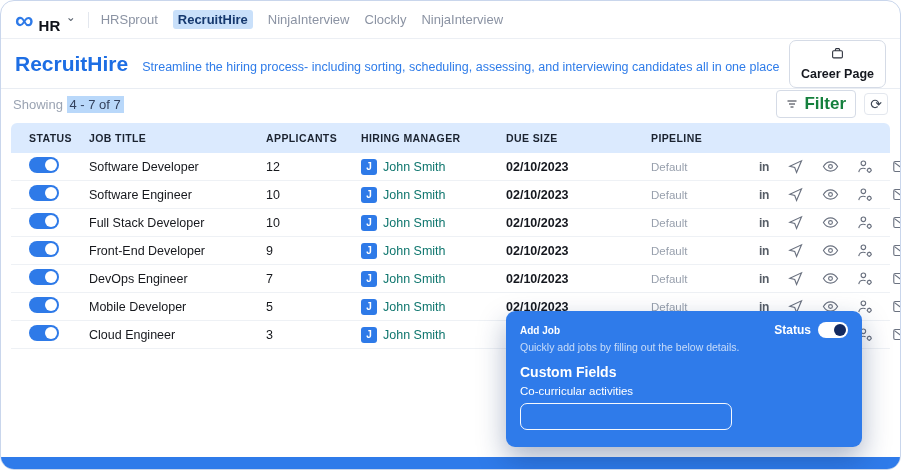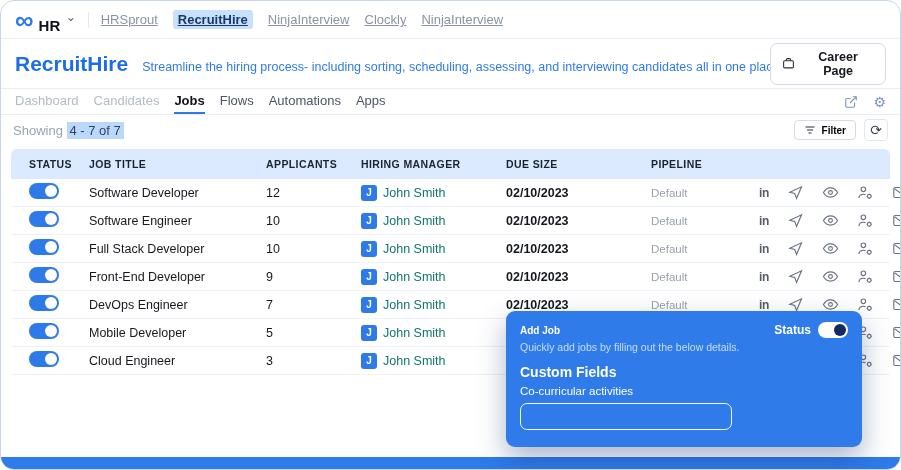--- a/index.html
+++ b/index.html
@@ -10,53 +10,53 @@
   }
   
   .topbar{ height:38px; display:flex; align-items:center; padding:0 14px; gap:12px;
            border-bottom:1px solid #eceff4; }
   .logo{ display:flex; align-items:center; gap:5px; }
   .logo .inf{ color:var(--accent); font-size:26px; font-weight:bold; line-height:20px; }
   .logo .hr{ font-size:15px; font-weight:800; color:#10131a; letter-spacing:.2px;margin-top:12px;}
   .logo .chev{ font-size:12px; color:#5b6470; margin-top:-6px; }
   .vdiv{ width:1px; height:16px; background:#e3e7ee; }
   .nav{ display:flex; align-items:center; gap:15px; }
-  .nav-item{ font-size:13px; color:#8b93a3; cursor:pointer; white-space:nowrap;text-decoration:underline; }
+  .nav-item{ font-size:13px; color:#8b93a3; cursor:pointer; white-space:nowrap; }
   .nav-item.active{ color:#15386e; font-weight:700; background:var(--nav-active-bg);
                     padding:2px 5px; border-radius:3px; }
   
   .pagehead{ height:50px; display:flex; align-items:center; justify-content:space-between;
              padding:0 14px; border-bottom:1px solid #e9edf3; }
   .ph-left{ display:flex; align-items:baseline; gap:14px; min-width:0;}
   .ph-title{ font-size:21px; font-weight:700; color:#1d6ee4; }
   .ph-sub{ font-size:12.5px; color:#2f7ce9; white-space:nowrap; }
   .career-btn{ display:flex; align-items:center; gap:7px; border:1px solid #d5dbe6;
                background:#fff; border-radius:7px; padding:6px 11px; font-size:12.5px;
-               color:#15181f; font-weight:600; cursor:pointer; font-family:inherit; }
+               color:#15181f; font-weight:600; cursor:pointer; font-family:inherit;flex-direction:column; }
   .career-btn svg{ stroke:#2a2f3a; }
   
   .tabsrow{ height:26px; display:flex; align-items:center; padding:0 14px; gap:15px;
             border-bottom:1px solid #e9edf3; }
   .tab{ font-size:13px; color:#4b5563; cursor:pointer; height:100%; display:flex;
         align-items:center; border-bottom:2px solid transparent; }
   .tab.muted{ color:#b4bbc7; }
   .tab.active{ color:#10131a; font-weight:700; border-bottom-color:var(--accent); }
   .tabsrow .spacer{ flex:1; }
   .mini-ic{ color:#7f97bd; cursor:pointer; display:flex; align-items:center; }
   .mini-ic svg{ stroke:#7f97bd; }
   .gear-glyph{ font-size:14px; line-height:1; color:#7f97bd; }
   
   .toolbar{ height:30px; display:flex; align-items:center; justify-content:space-between;
             padding:0 12px; }
   .showing{ font-size:13px; color:#9aa3b2; }
   .showing .range{ background:var(--highlight); color:#33415c; padding:1px 3px; }
   .tb-right{ display:flex; align-items:center; gap:8px; }
   .filter-btn{ display:flex; align-items:center; gap:6px; border:1px solid #d5dbe6;
-               background:#fff; border-radius:4px; padding:3px 9px; font-size:10px;
-               color:#000000; font-weight:600; cursor:pointer; font-family:inherit;}
+               background:#fff; border-radius:4px; padding:3px 9px; font-size:17px;
+               color:#15803d; font-weight:600; cursor:pointer; font-family:inherit;}
   .refresh-btn{ width:24px; height:22px; border:1px solid #e3e7ee; background:#fff;
                 border-radius:4px; color:#3d4654; font-size:14px; line-height:1;
                 cursor:pointer; display:flex; align-items:center; justify-content:center;
                 font-family:inherit;}
   
   .table{ margin:4px 10px 0; }
   .thead,.trow{ display:grid;
      grid-template-columns:78px 177px 95px 145px 145px 100px 1fr; align-items:center; }
   .thead{ background:var(--table-header-bg); height:30px; border-radius:6px 6px 0 0; }
   .hcell{ font-size:10.5px; font-weight:700; color:#1b2330; letter-spacing:.4px; }
@@ -136,44 +136,20 @@
       <span style="display:flex">
         <svg width="13" height="13" viewBox="0 0 24 24" fill="none" stroke-width="2">
           <rect x="3" y="7" width="18" height="13" rx="2"></rect>
             <path d="M8 7V5a2 2 0 0 1 2-2h4a2 2 0 0 1 2 2v2"></path>
         </svg>
       </span>
       <span>Career Page</span>
     </button>
   </div>
 
-  <div class="tabsrow">
-    <div style="display:flex;gap:15px;height:100%;" id="tabs-list">
-  <span class="tab muted">Dashboard</span>
-
-  <span class="tab muted">Candidates</span>
-
-  <span class="tab active">Jobs</span>
-
-  <span class="tab normal">Flows</span>
-
-  <span class="tab normal">Automations</span>
-
-  <span class="tab normal">Apps</span>
-</div>
-    <div class="spacer"></div>
-    <span class="mini-ic">
-      <svg width="14" height="14" viewBox="0 0 24 24" fill="none" stroke-width="2">
-        <path d="M18 13v6a2 2 0 0 1-2 2H5a2 2 0 0 1-2-2V8a2 2 0 0 1 2-2h6"></path>
-          <path d="M15 3h6v6"></path>
-          <path d="M10 14 21 3"></path>
-      </svg>
-    </span>
-    <span class="mini-ic gear-glyph">⚙</span>
-  </div>
 
   <div class="toolbar">
     <div class="showing">
       <span>Showing</span>
       <span class="range">4 - 7 of 7</span>
     </div>
     <div class="tb-right">
       <button class="filter-btn">
         <span style="display:flex">
           <svg width="12" height="12" viewBox="0 0 24 24" fill="none" stroke="#2a2f3a" stroke-width="2">

